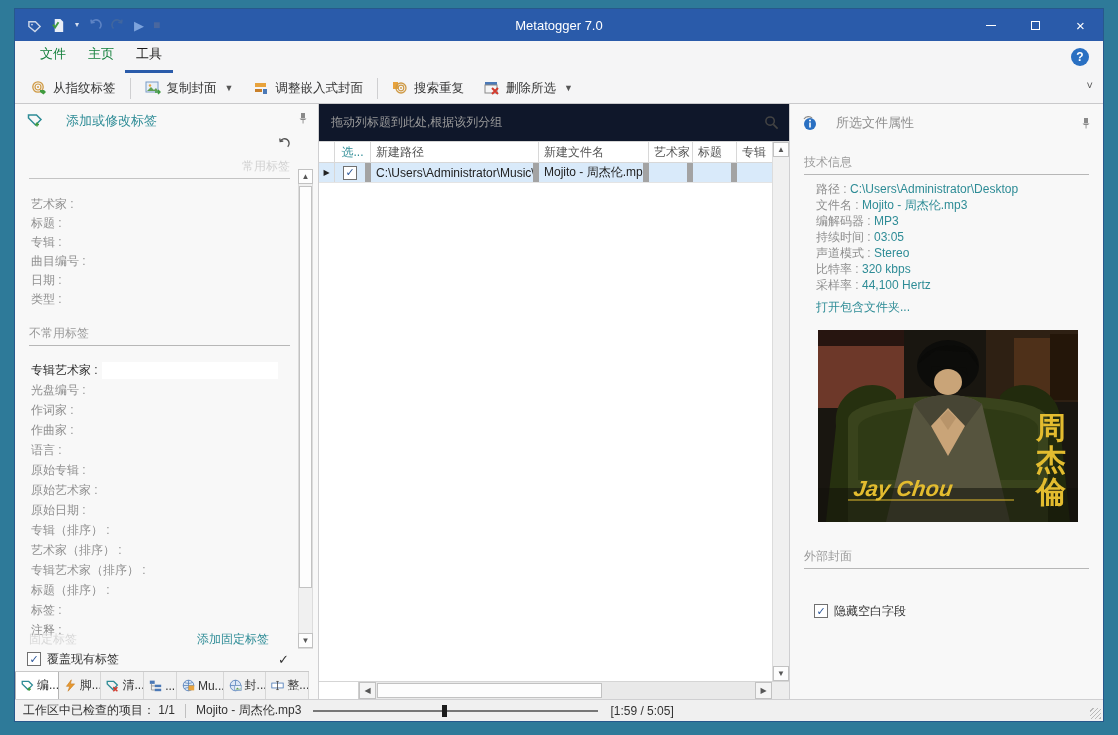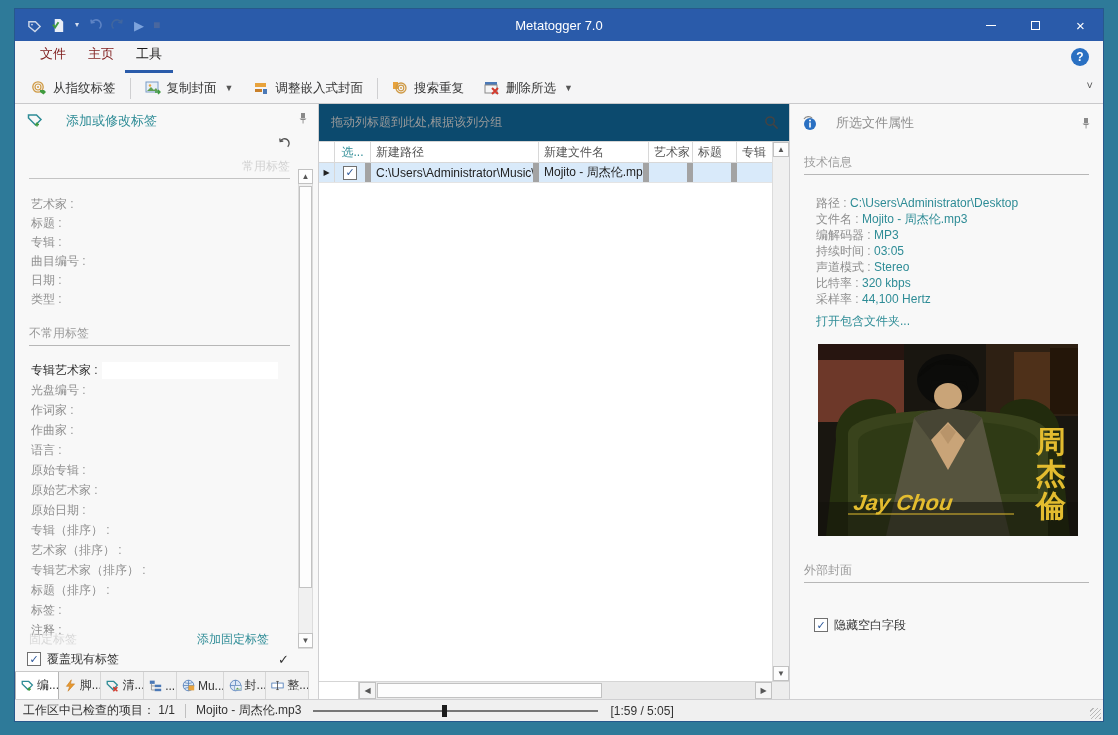--- a/index.html
+++ b/index.html
@@ -15,21 +15,21 @@
   .qat .qicon { display:flex; align-items:center; }
   .qglyph { font-size:12px; line-height:1; }
   .title { position:absolute; left:0; right:0; text-align:center; color:#fff; font-size:13px; pointer-events:none; }
   .wincontrols { margin-left:auto; display:flex; height:32px; }
   .wbtn { width:45px; height:32px; display:flex; align-items:center; justify-content:center; color:#fff; font-size:13px; }
   .g-min { width:10px; height:1px; background:#fff; display:block; }
   .g-max { width:9px; height:9px; border:1px solid #fff; display:block; }
 
   
   .ribbontabs { height:32px; background:#f5f5f6; display:flex; align-items:flex-end; padding-left:14px; position:relative; flex:none; }
-  .rtab { font-size:13px; color:#7f1d1d; padding:6px 11px 7px; border-bottom:3px solid transparent; }
+  .rtab { font-size:13px; color:#15803d; padding:6px 11px 7px; border-bottom:3px solid transparent; }
   .rtab.active { color:#1a1a1a; border-bottom:3px solid #2a5baa; }
   .help { position:absolute; right:14px; top:7px; width:18px; height:18px; border-radius:50%;
     background:#2a70c2; color:#fff; font-size:12px; font-weight:bold; display:flex; align-items:center; justify-content:center; }
 
   
   .toolbar { height:31px; background:#f5f5f6; border-bottom:1px solid #c9c9cb; display:flex; align-items:center; padding-left:6px; position:relative; flex:none; }
   .tbtn { display:flex; align-items:center; gap:6px; padding:0 10px; height:26px; font-size:12.5px; color:#333; }
   .tsep { width:1px; height:21px; background:#cfcfd1; margin:0 4px; }
   .dd { font-size:9px; color:#555; margin-left:2px; }
   .tool-chevron { position:absolute; right:10px; top:6px; color:#555; font-size:11px; }
@@ -65,21 +65,21 @@
   .chkrow { height:24px; display:flex; align-items:center; gap:6px; padding:0 20px 0 12px; font-size:12px; color:#333; }
   .chk { width:14px; height:14px; background:#fff; border:1px solid #707070; display:flex; align-items:center; justify-content:center; flex:none; }
   .chk::after { content:"✓"; color:#2b579a; font-size:11px; font-weight:bold; line-height:1; }
   .chkrow .applymark { margin-left:auto; color:#333; font-size:13px; }
   .tabstrip { height:28px; background:#f1f1f1; border-top:1px solid #c9c9c9; display:flex; align-items:stretch; font-size:12px; color:#333; }
   .btab { display:flex; align-items:center; gap:3px; padding:0 5px; border-right:1px solid #d6d6d6; white-space:nowrap; overflow:hidden; }
   .btab.active { background:#fff; border-left:1px solid #b5b5b5; border-right:1px solid #b5b5b5; }
 
   
   .center { flex:1; display:flex; flex-direction:column; min-width:0; background:#fff; position:relative; }
-  .groupbar { height:38px; border-bottom:1px solid #d5d5d5; display:flex; align-items:center; padding:0 10px 0 12px; background:#0c4a6e; flex:none; }
+  .groupbar { height:38px; border-bottom:1px solid #d5d5d5; display:flex; align-items:center; padding:0 10px 0 12px; background:#0f172a; flex:none; }
   .grouphint { color:#9a9a9a; font-size:12px; }
   .groupbar .mag { margin-left:auto; }
   .gridwrap { flex:1; position:relative; min-height:0; }
   .thead { display:flex; height:21px; border-bottom:1px solid #d8d8d8; font-size:12px; color:#555; background:#fff; margin-right:17px; }
   .th { border-right:1px solid #d8d8d8; padding:0 5px; display:flex; align-items:center; overflow:hidden; white-space:nowrap; }
   .th.sel { color:#2e8c96; }
   .trow { display:flex; height:20px; background:#d9eafa; font-size:12px; color:#222; margin-right:17px; border-bottom:1px solid #e4e4e4; }
   .td { padding:0 5px; display:flex; align-items:center; overflow:hidden; white-space:nowrap; border-right:6px solid #a3a3a3; }
   .c-marker { width:16px; flex:none; border-right:1px solid #d8d8d8; justify-content:center; padding:0; }
   .c-sel { width:36px; flex:none; justify-content:center; }
@@ -98,21 +98,21 @@
   .htrack { flex:1; position:relative; background:#e9e9e9; }
   .hthumb { position:absolute; left:1px; top:1px; bottom:1px; width:225px; background:#fdfdfd; border:1px solid #c2c2c2; }
   .hend { width:17px; flex:none; background:#ededed; }
 
   
   .rightpanel { width:314px; flex:none; background:#f8f8f8; border-left:1px solid #cfcfd1; overflow:hidden; }
   .rp-head { height:30px; padding:8px 12px 0 12px; display:flex; align-items:center; gap:18px; }
   .rp-title { color:#8f8f8f; font-size:13px; }
   .rp .sec { margin:0 14px; }
   .rp-sec-tech { margin-top:20px !important; }
-  .props { margin:20px 14px 0 26px; }
+  .props { margin:6px 14px 0 26px; }
   .prop { font-size:12px; line-height:16px; white-space:nowrap; overflow:hidden; }
   .prop .plabel { color:#8f8f8f; }
   .prop .pvalue { color:#2e8c96; }
   .openfolder { display:block; margin:6px 0 0 26px; }
   .rp-sec-embed { margin-top:24px !important; }
   .cover { margin:14px 0 0 28px; width:260px; height:192px; display:block; }
   .rp-sec-ext { margin-top:26px !important; }
   .addcover { display:block; margin:13px 0 0 26px; }
   .rp-chk { margin:30px 0 0 12px; }
 

